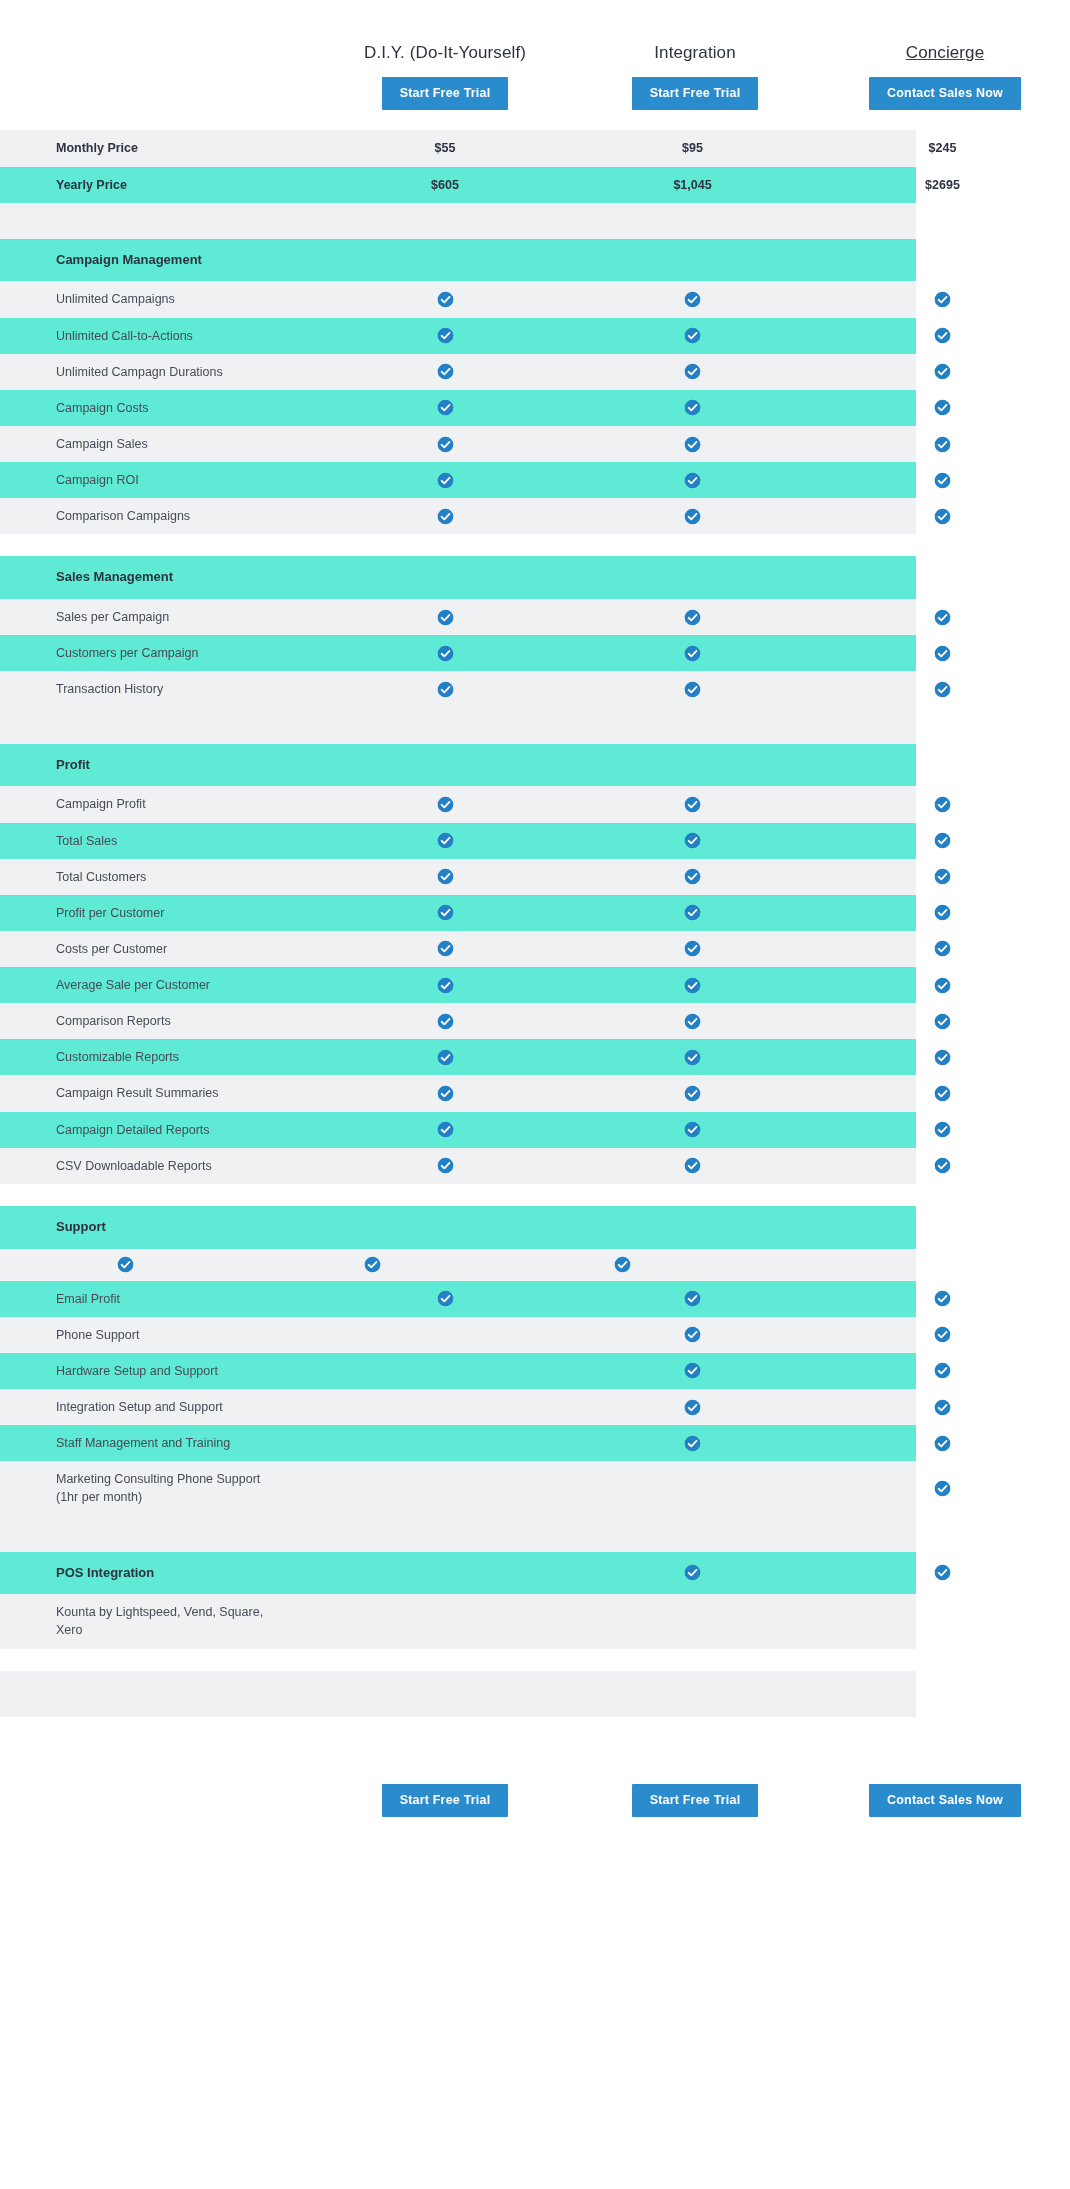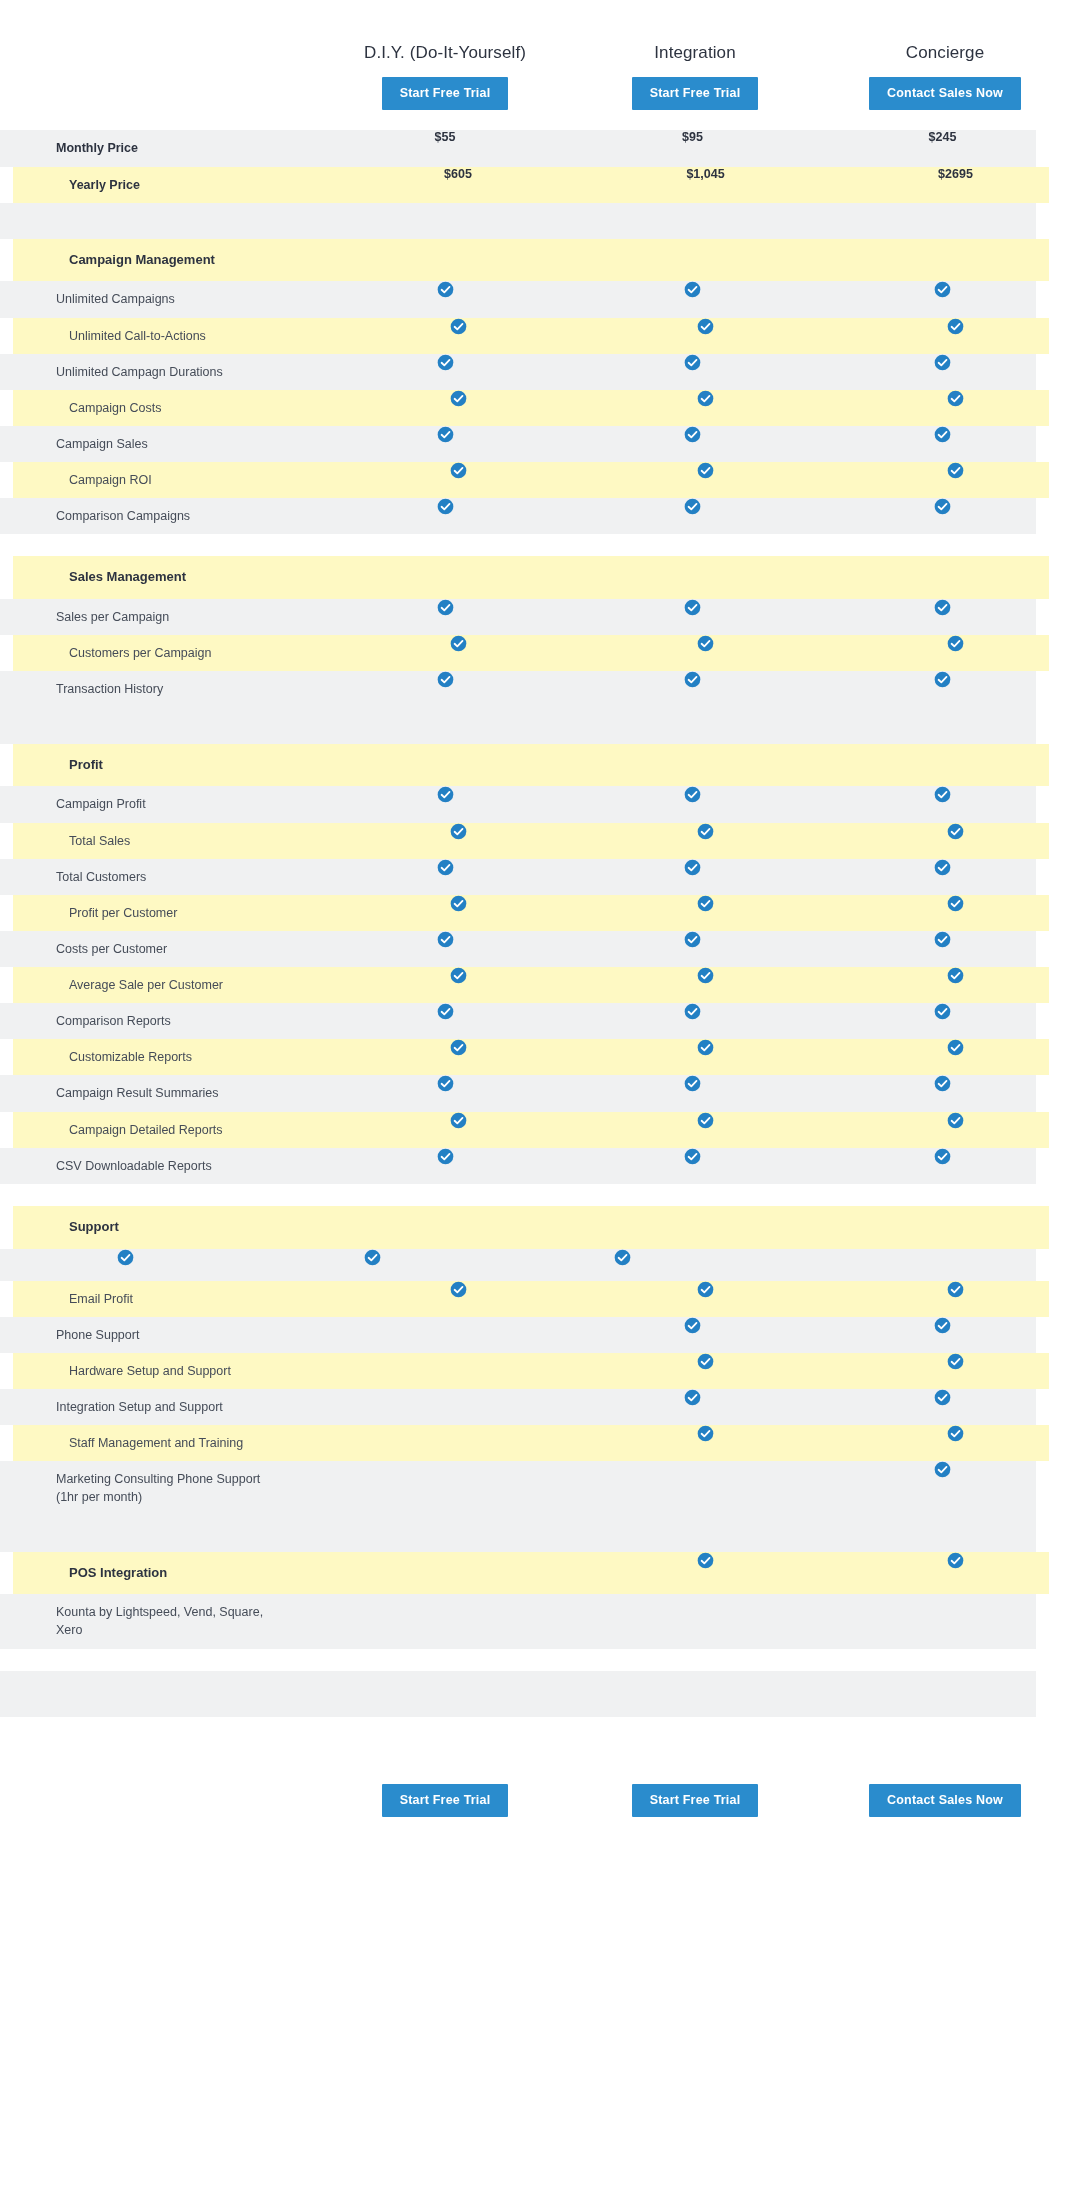--- a/index.html
+++ b/index.html
@@ -15,21 +15,21 @@
   
   .header-row {
     display: flex;
     align-items: flex-start;
     padding: 14px 0 20px 0;
   }
   .label-col { width: 320px; flex: 0 0 320px; padding-left: 56px; }
   .plan-col  { width: 250px; flex: 0 0 250px; text-align: center; margin-top: 29px; }
   .plan-col.c1 { width: 250px; }
   .plan-col.c2 { width: 245px; }
-  .plan-col.c3 { width: 255px; }
+  .plan-col.c3 { width: 255px; text-decoration: underline; }
 
   .plan-name {
     font-size: 17px;
     font-weight: 400;
     color: #2d3340;
     letter-spacing: .1px;
     line-height: 1.2;
     padding-bottom: 14px;
   }
   .cta {
@@ -44,25 +44,26 @@
     border-radius: 1px;
     cursor: pointer;
     font-family: "Liberation Sans", sans-serif;
     white-space: nowrap;
   }
 
   
   .tbl { width: 1070px; }
   .row {
     display: flex;
+    align-items: center;
     min-height: 32px;
-    width: 1036px;
+    width: 916px;
   }
   .row.shaded { background: #f0f1f2; }
-  .row.plain  { background: #fef9c3; margin-left: 13px; }
+  .row.plain  { background: #5eead4; }
 
   .row .label-col {
     padding-left: 56px;
     padding-top: 9px;
     padding-bottom: 9px;
     font-size: 12.5px;
     color: #454c58;
     line-height: 1.45;
   }
   .row .cell {

